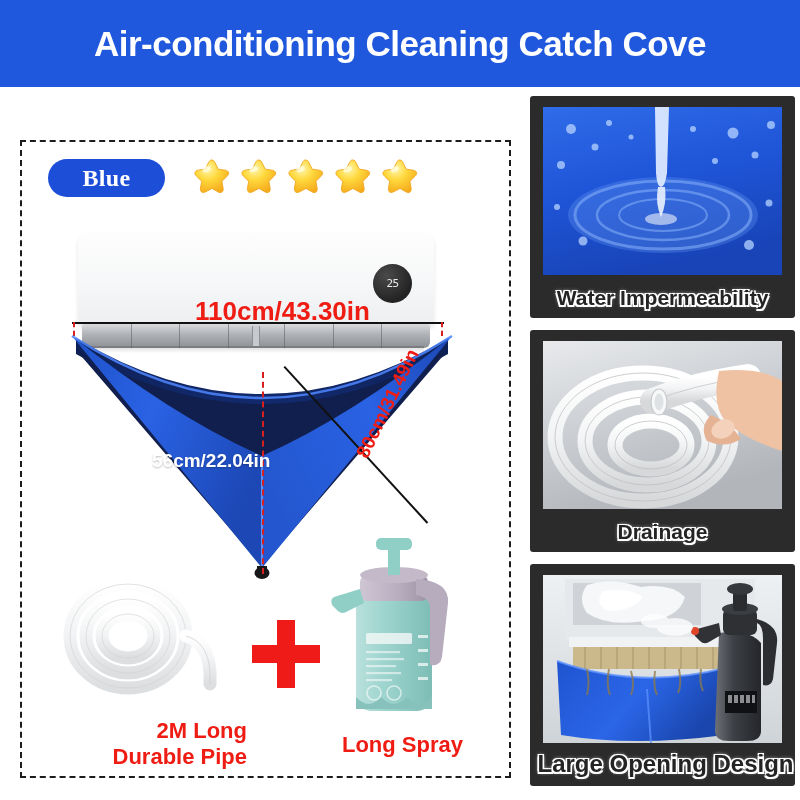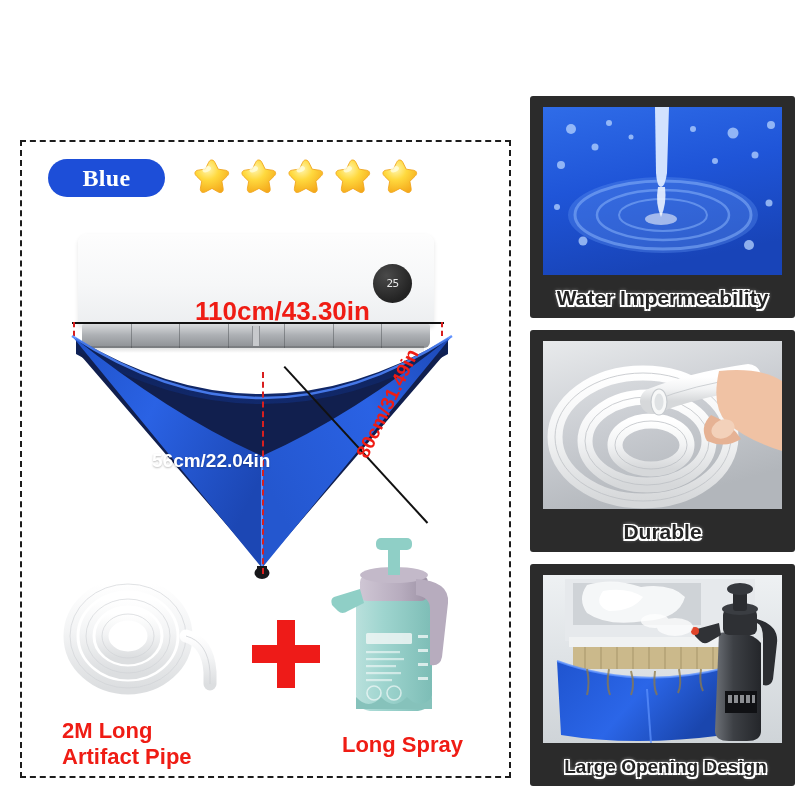--- a/index.html
+++ b/index.html
@@ -125,21 +125,21 @@
   }
   .plus::before, .plus::after {
     content: ""; position: absolute; background: #ee1b18;
   }
   .plus::before { left: 25px; top: 0; width: 18px; height: 68px; }
   .plus::after { left: 0; top: 25px; width: 68px; height: 18px; }
   .sprayer { position: absolute; left: 330px; top: 537px; width: 132px; height: 185px; }
 
   .cap-pipe {
     position: absolute; left: 62px; top: 718px; width: 185px;
-    text-align: left; color: #ef1c14; font-size: 22px; font-weight: bold;
+    text-align: right; color: #ef1c14; font-size: 22px; font-weight: bold;
     line-height: 26px;
   }
   .cap-spray {
     position: absolute; left: 315px; top: 732px; width: 175px;
     text-align: center; color: #ef1c14; font-size: 22px; font-weight: bold;
   }
 
   
   .panel {
     position: absolute; left: 530px; width: 265px;
@@ -154,28 +154,31 @@
   }
   .panel-caption {
     position: absolute; left: 0; right: 0; bottom: 8px;
     text-align: center; font-size: 21px; font-weight: bold;
     color: #242424; letter-spacing: 0px;
     text-shadow:
       -1.5px -1.5px 0 #fff, 1.5px -1.5px 0 #fff,
       -1.5px 1.5px 0 #fff, 1.5px 1.5px 0 #fff,
       0 0 4px #fff;
   }
-  .panel-caption.small { font-size: 19px; padding-left: 6px; }
+  .panel-caption.small { font-size: 24px; padding-left: 6px; }
   .ph { position: absolute; left: 0; top: 0; width: 239px; height: 168px; }
 </style>
 </head>
 <body>
 
 <div id="page">
 
+  <div class="banner">
+    <div class="banner-title">Air-conditioning Cleaning Catch Cove</div>
+  </div>
 
 
   <div class="dashed-box"></div>
 
   <div class="pill-row">
     <div class="blue-pill">
       <span class="blue-pill-label">Blue</span>
     </div>
     <div class="stars">
       <svg class="star" viewBox="0 0 48 48">
@@ -340,21 +343,21 @@
         <rect x="36" y="135" width="35" height="2.2"></rect>
         <rect x="36" y="142" width="26" height="2.2"></rect>
       </g>
       <circle cx="44" cy="156" r="7" fill="none" stroke="#ffffff" stroke-width="1.6" opacity="0.6"></circle>
       <circle cx="64" cy="156" r="7" fill="none" stroke="#ffffff" stroke-width="1.6" opacity="0.6"></circle>
     </svg>
   </div>
 
   <div class="cap-pipe">
     <div>2M Long</div>
-    <div>Artifact Pipe</div>
+    <div>Durable Pipe</div>
   </div>
   <div class="cap-spray">Long Spray</div>
 
   <div class="panel panel-1">
     <div class="panel-photo">
       <svg class="ph" viewBox="0 0 239 168" preserveAspectRatio="none">
         <defs>
           <linearGradient id="wbg" x1="0" y1="0" x2="0.3" y2="1">
             <stop offset="0%" stop-color="#2f6ce8"></stop>
             <stop offset="50%" stop-color="#1f55d8"></stop>
@@ -426,21 +429,21 @@
         <path d="M110 60 Q 150 44 205 36" fill="none" stroke="url(#tube)" stroke-width="26" stroke-linecap="round"></path>
         <path d="M110 60 Q 150 44 205 36" fill="none" stroke="#c3c7cb" stroke-width="1" opacity="0.8"></path>
         <ellipse cx="116" cy="61" rx="8" ry="13" fill="#f7f8f8" stroke="#c6cace" stroke-width="1.2"></ellipse>
         <ellipse cx="116" cy="61" rx="4.5" ry="8.5" fill="#dfe2e4"></ellipse>
 
         <path d="M176 30 Q 218 26 239 40 L 239 110 Q 206 100 184 82 Q 168 66 176 30 Z" fill="#f0c2a4"></path>
         <path d="M168 74 q 20 8 30 24 q -16 10 -34 2 q -8 -14 4 -26 Z" fill="#e6b294"></path>
         <ellipse cx="180" cy="88" rx="12" ry="9" fill="#f3d1ba" transform="rotate(-25 180 88)"></ellipse>
       </svg>
     </div>
-    <div class="panel-caption">Durable</div>
+    <div class="panel-caption">Drainage</div>
   </div>
 
   <div class="panel panel-3">
     <div class="panel-photo" style="background:#dfe2e5;">
       <svg class="ph" viewBox="0 0 239 168" preserveAspectRatio="none">
         <defs>
           <linearGradient id="acbg" x1="0" y1="0" x2="0" y2="1">
             <stop offset="0%" stop-color="#eef1f3"></stop>
             <stop offset="100%" stop-color="#cfd4d8"></stop>
           </linearGradient>

